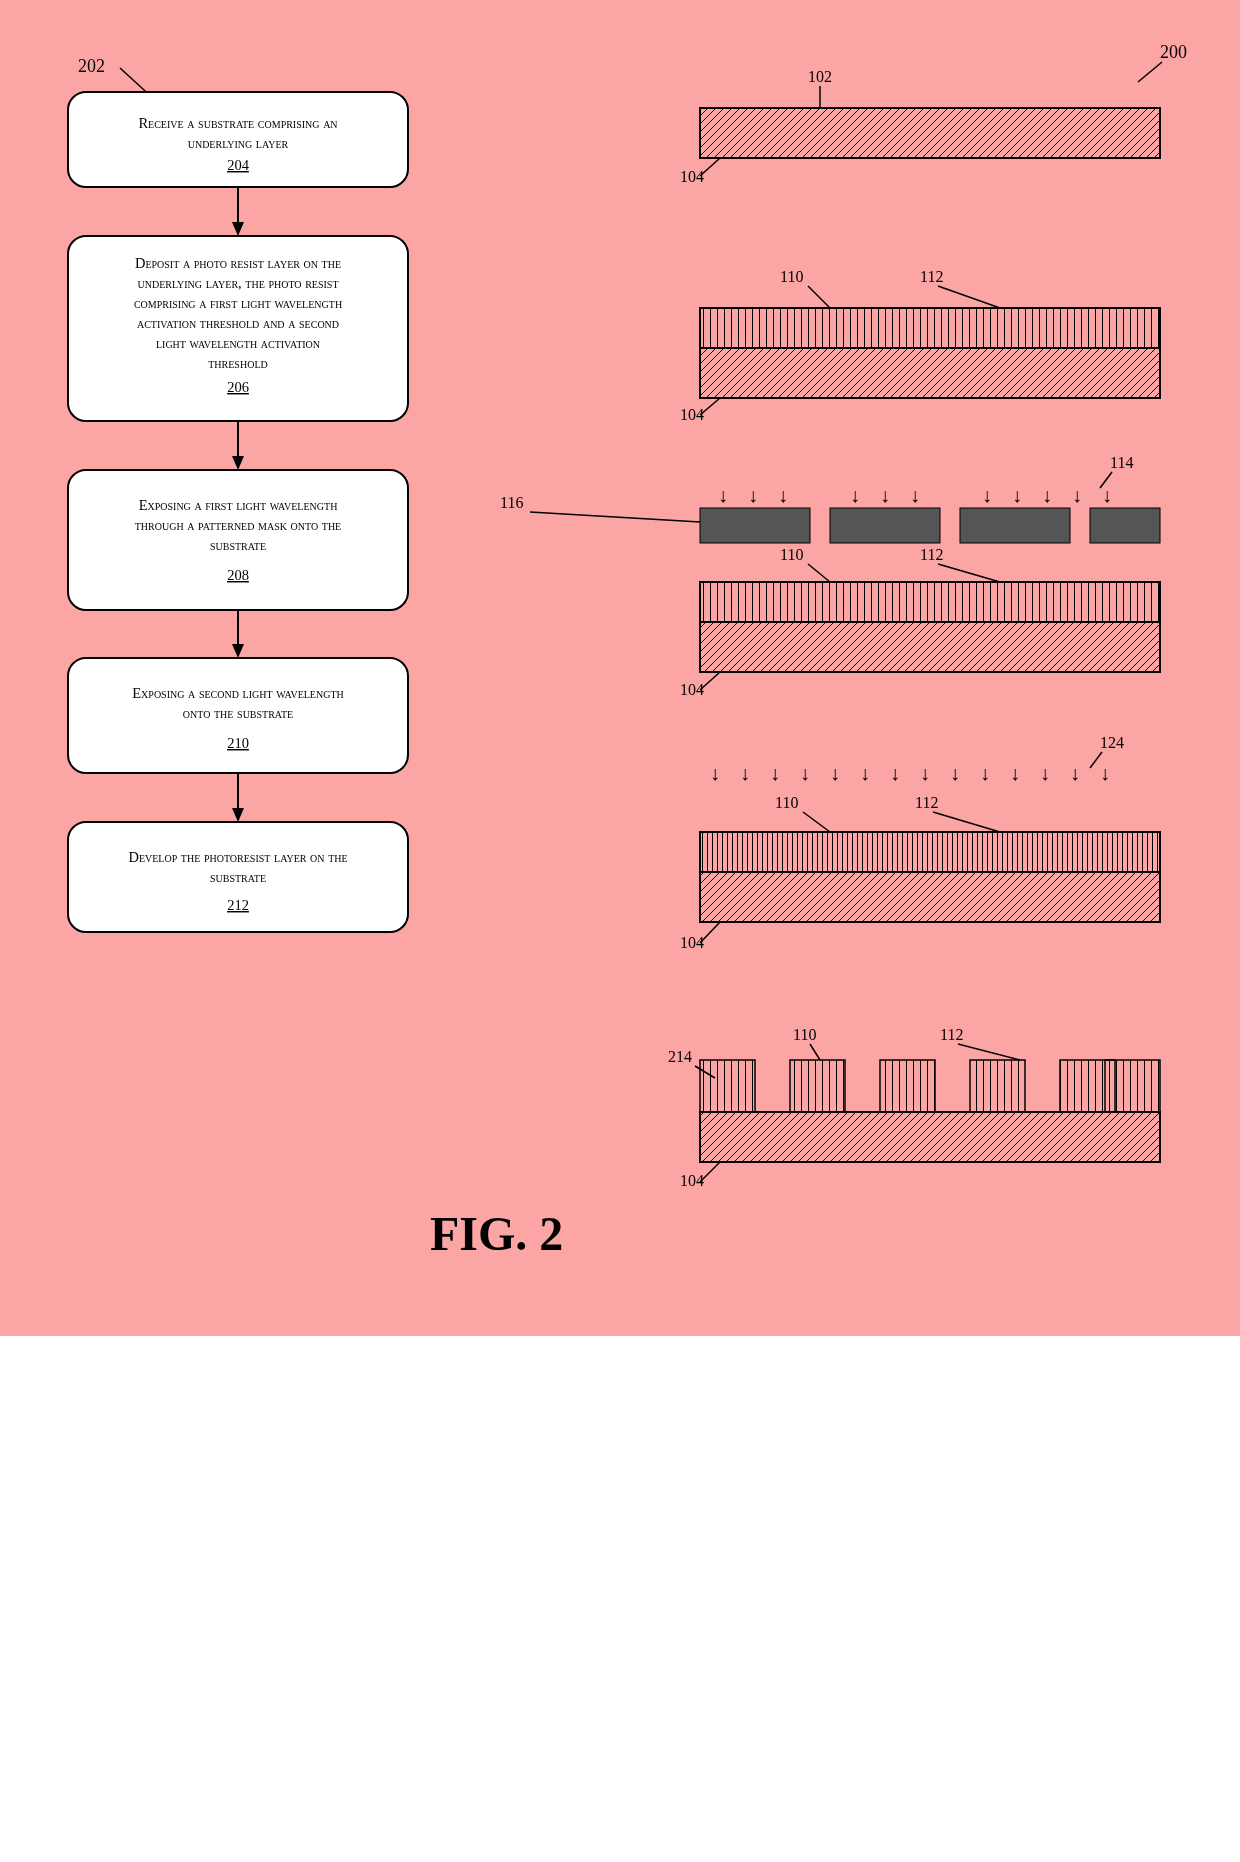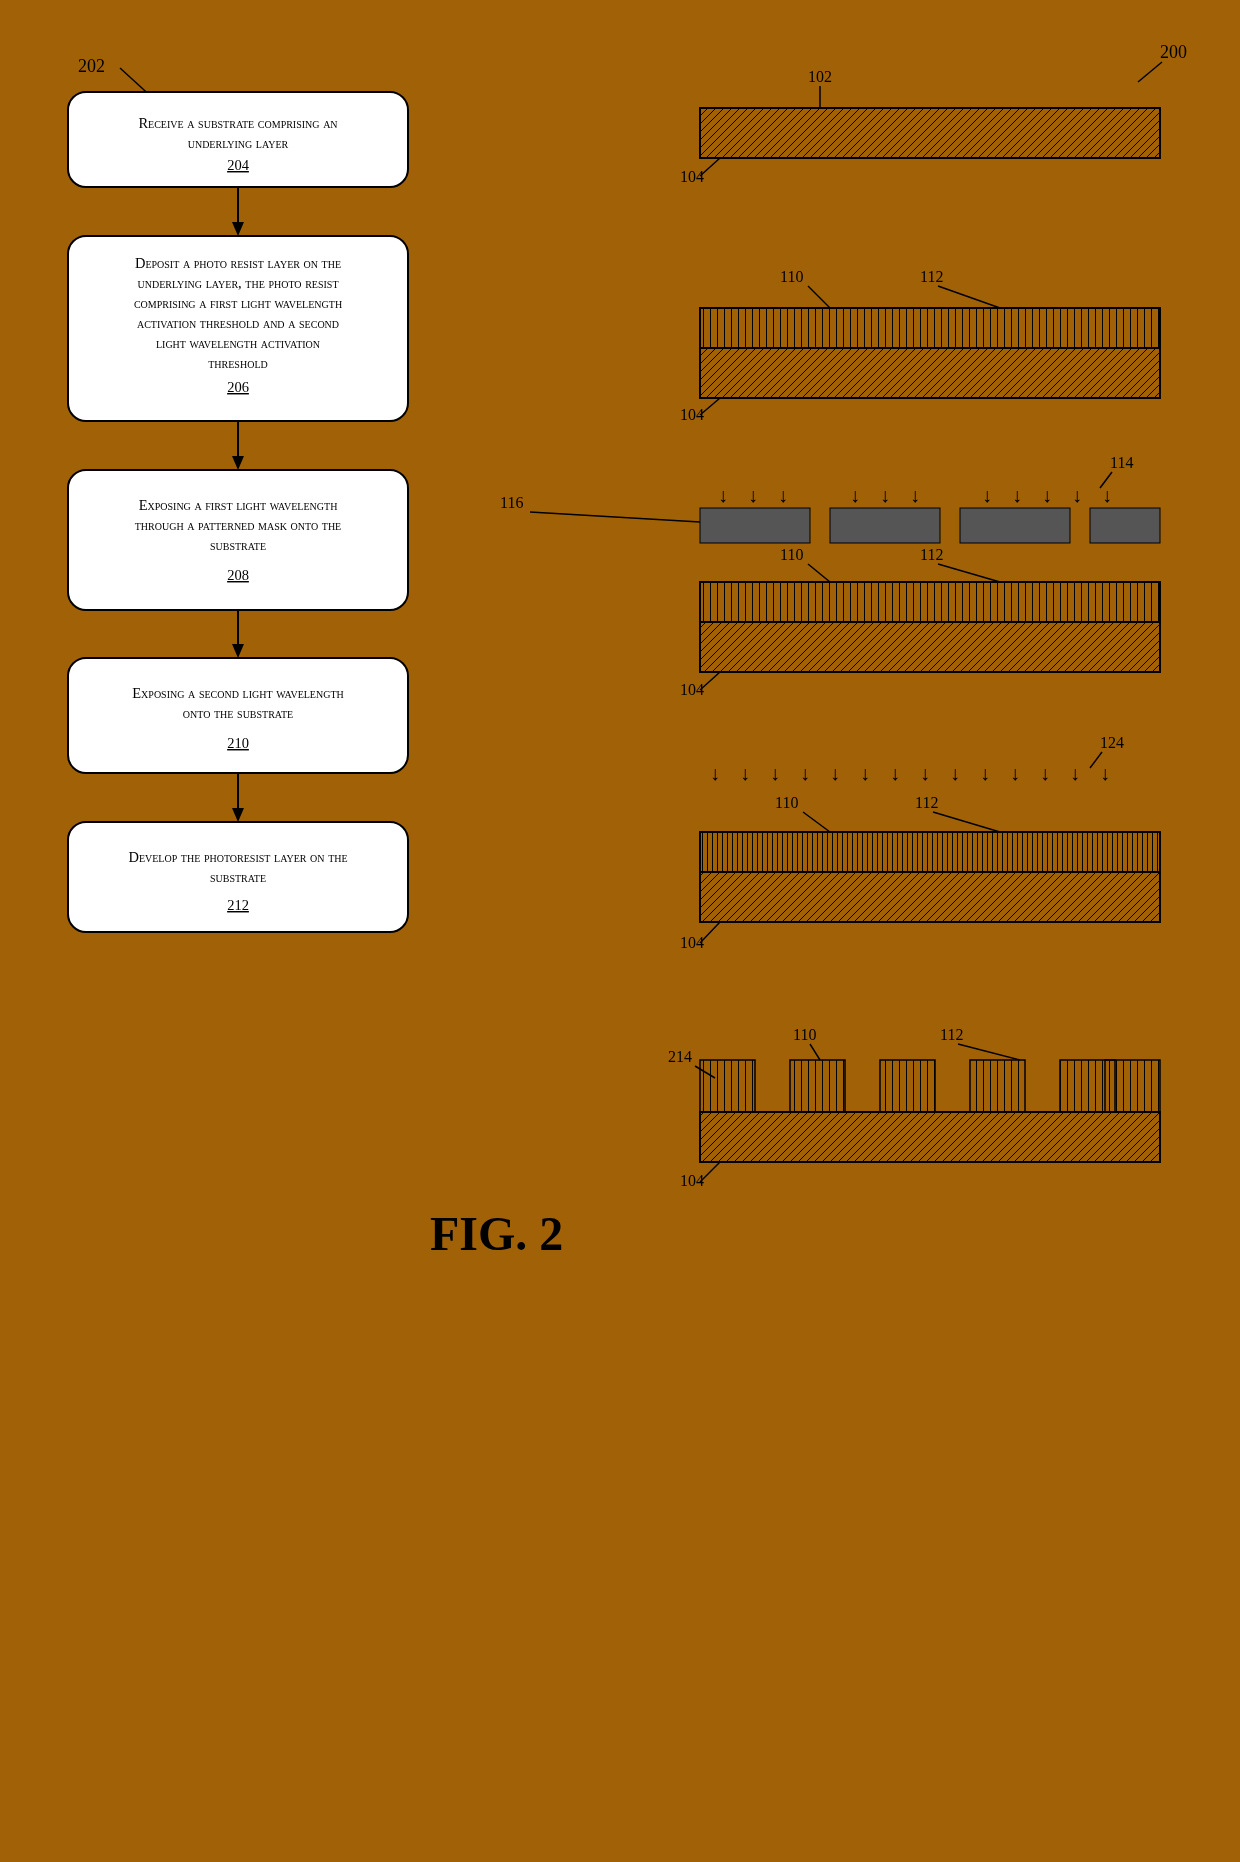--- a/index.html
+++ b/index.html
@@ -7,23 +7,23 @@
       width: 1240px;
       height: 1862px;
       background: #fff;
       font-family: 'Times New Roman', Times, serif;
       position: relative;
       overflow: hidden;
     }
 
     .page {
       width: 1240px;
-      height: 1862px;
+      height: 1336px;
       position: relative;
-      background: #a16207;
+      background: #fca5a5;
     }
 
   </style>
 </head>
 <body>
 
 <div class="page">
 
   <svg width="1240" height="1862" xmlns="http://www.w3.org/2000/svg" style="position:absolute;top:0;left:0;">
 

